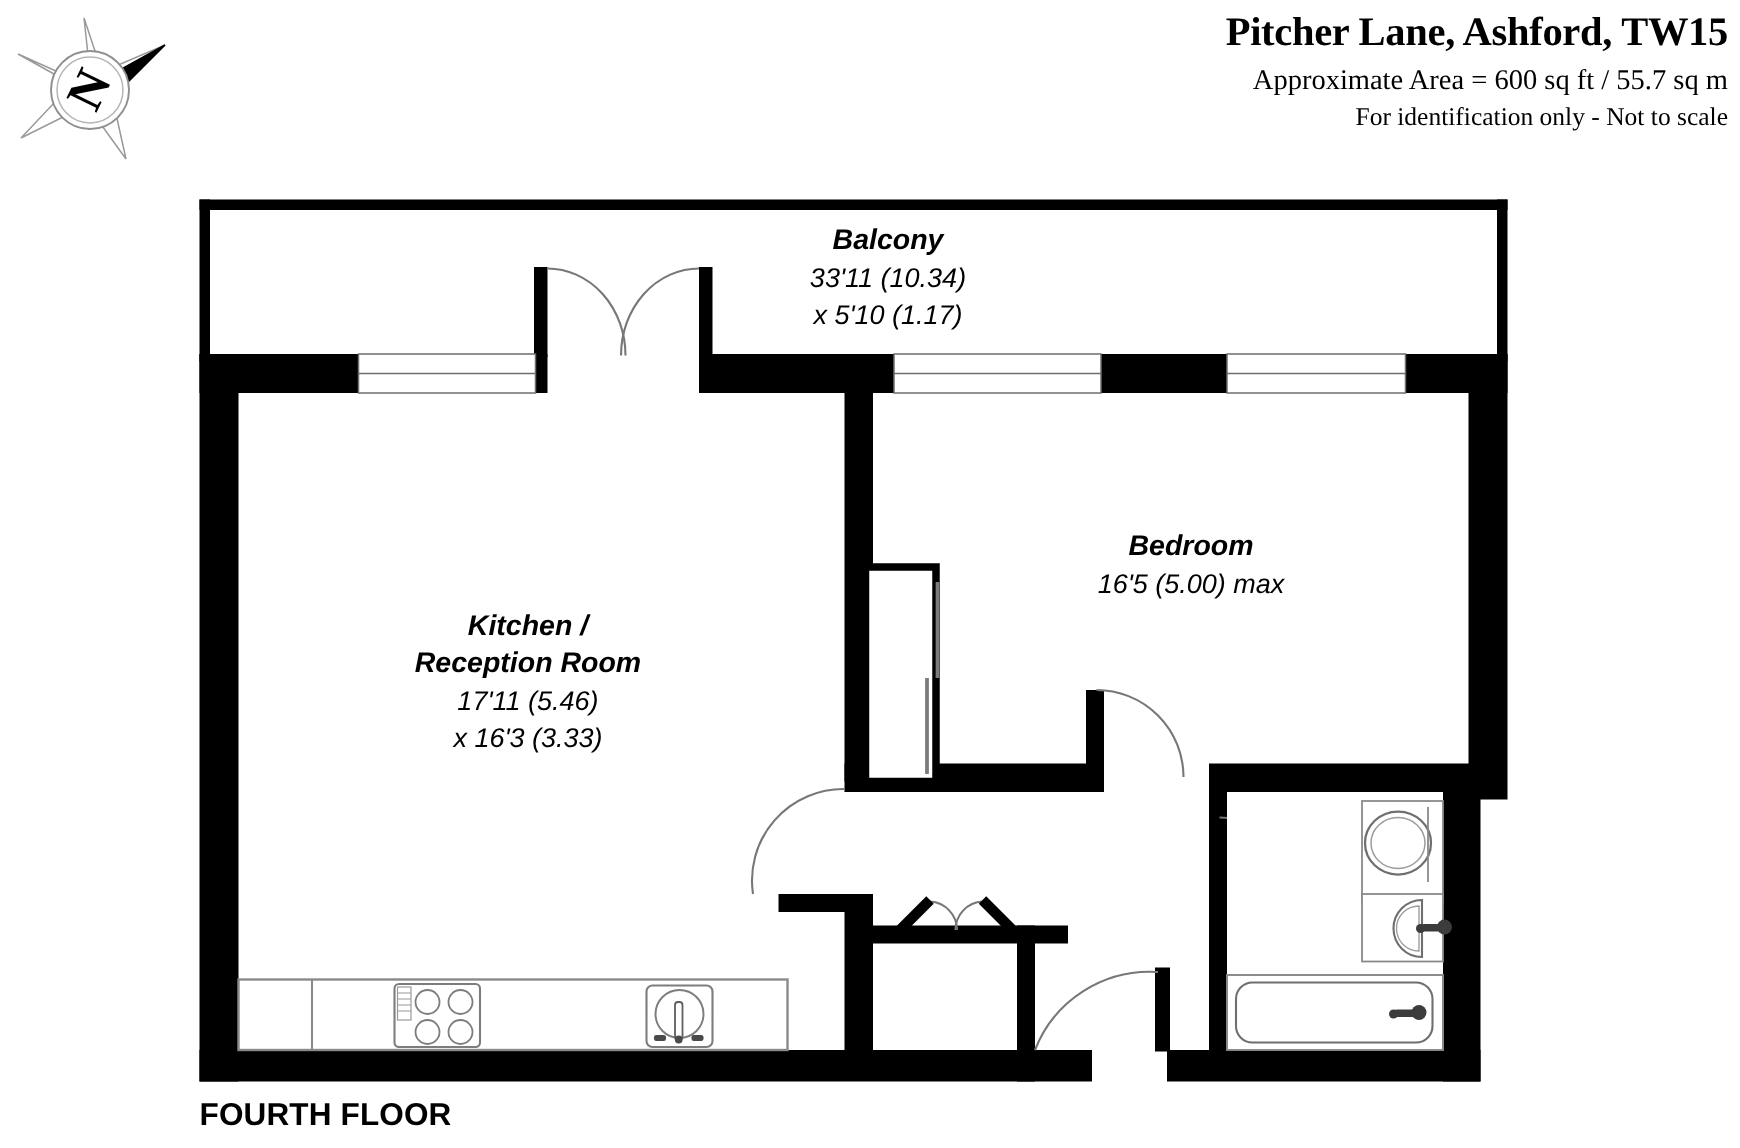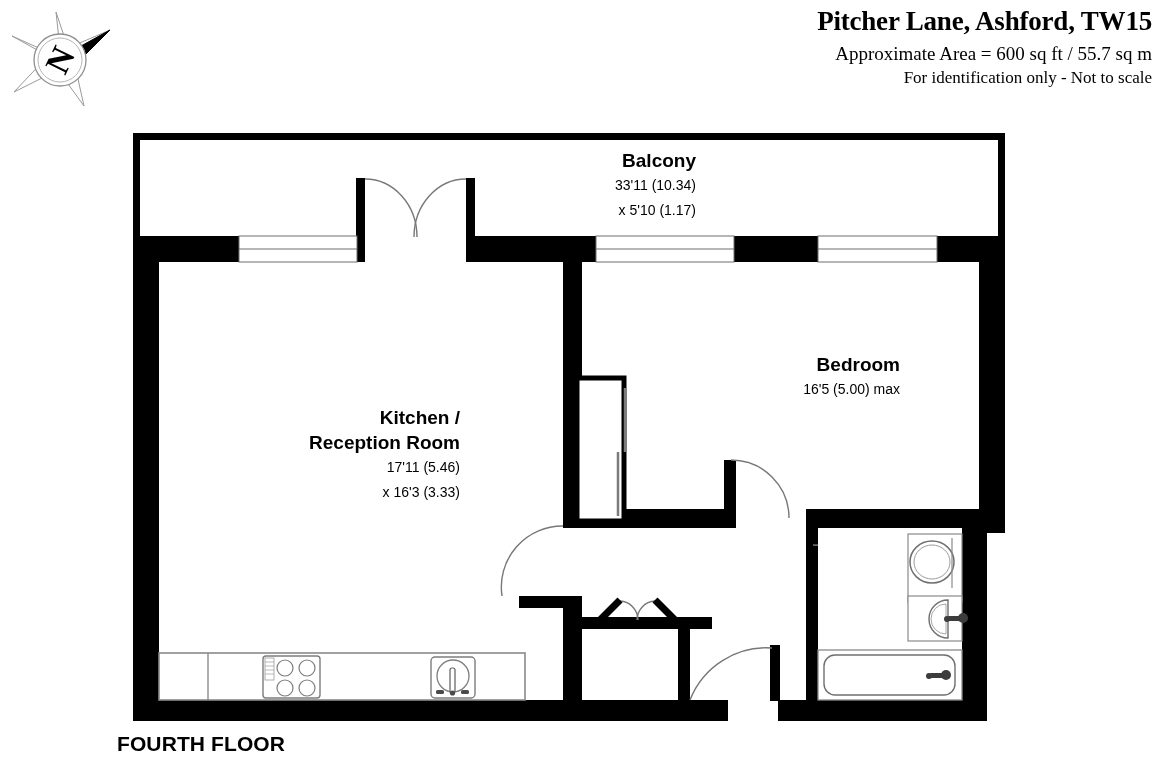--- a/index.html
+++ b/index.html
@@ -44,39 +44,40 @@
     white-space: nowrap;
   }
   .disclaimer-text {
     font-size: 17px;
     line-height: 18px;
     margin-top: 2px;
     white-space: nowrap;
   }
   .floor-label {
     position: absolute;
-    left: 117px;
+    left: 133px;
     top: 732px;
     font-size: 21px;
     font-weight: bold;
     letter-spacing: 0.1px;
   }
   .room-label {
     position: absolute;
-    text-align: right;
+    text-align: center;
     line-height: 25px;
     white-space: nowrap;
+    font-style: italic;
   }
   .room-label .rl-name {
     font-size: 19px;
     font-weight: bold;
     display: block;
   }
   .room-label .rl-dim {
-    font-size: 14px;
+    font-size: 18px;
     display: block;
   }
   svg.plan-svg {
     position: absolute;
     left: 0; top: 0;
     width: 1160px;
     height: 765px;
   }
   .compass {
     position: absolute;

